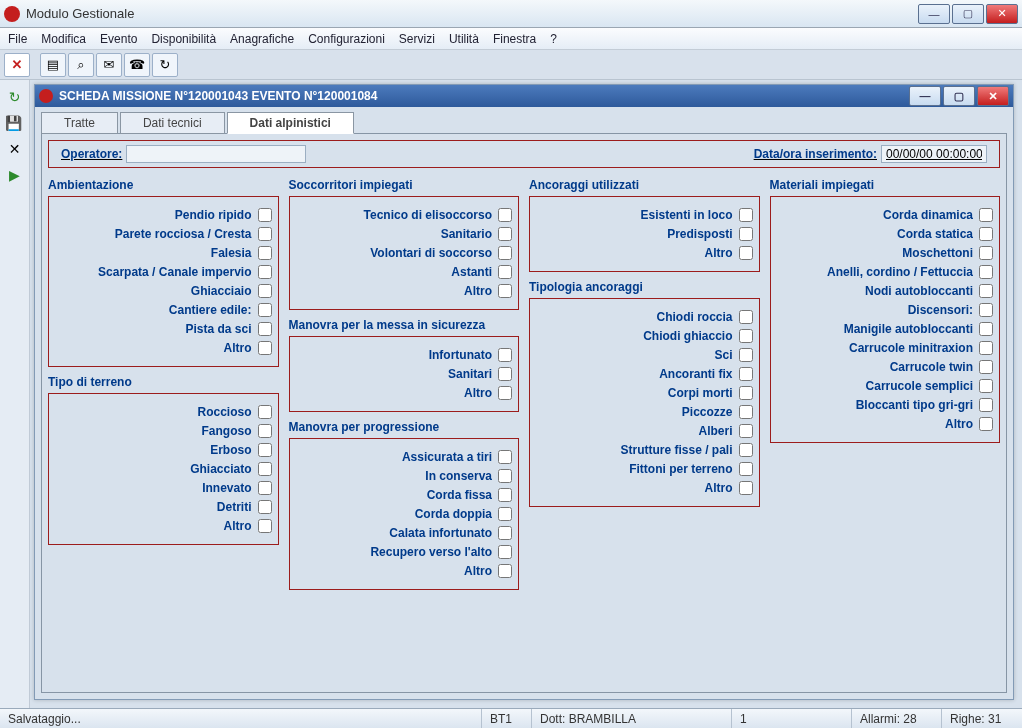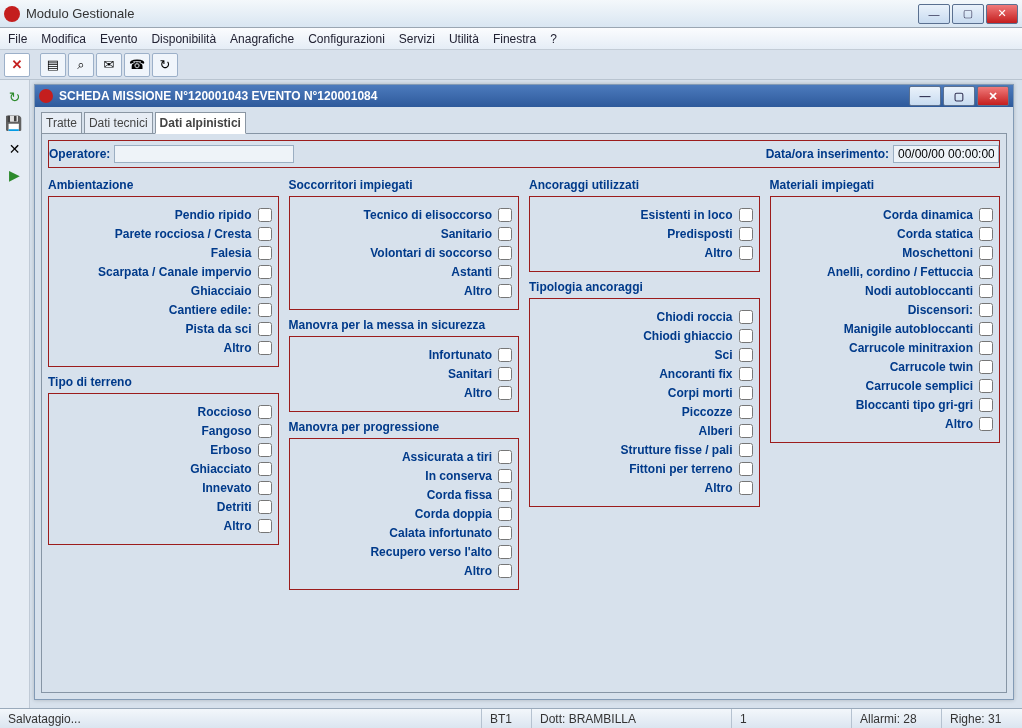--- a/index.html
+++ b/index.html
@@ -29,26 +29,26 @@
 
 .mdi-canvas { flex:1; position:relative; background:#d7e1ec; padding:4px 8px 4px 4px; }
 
 
 .doc-window { position:absolute; inset:4px 8px 8px 4px; display:flex; flex-direction:column; border:1px solid #829ab5; background:#d7e1ec; box-shadow:0 0 4px rgba(0,0,0,.2); }
 .doc-titlebar { height:22px; background:linear-gradient(#4c7bbd,#2e5a9b); display:flex; align-items:center; color:#fff; font-weight:bold; font-size:12px; padding:0 4px; }
 .doc-titlebar .appicon { width:14px; height:14px; background:#c41e1e; border-radius:50%; margin-right:6px;}
 .doc-title { flex:1; }
 
 .tabs { display:flex; gap:2px; padding:4px 6px 0 6px; }
-.tab { padding:3px 4px; border:1px solid #8a96a3; background:#e7edf5; color:#444; font-size:12px; cursor:pointer; position:relative; top:1px;}
+.tab { padding:3px 22px; border:1px solid #8a96a3; background:#e7edf5; color:#444; font-size:12px; cursor:pointer; position:relative; top:1px;}
 .tab.active { background:#fff; font-weight:bold; border-bottom:1px solid #fff; }
 
 .tab-panel { margin:0 6px 6px 6px; border:1px solid #8695a5; padding:6px; flex:1; display:flex; flex-direction:column; }
 
-.header-row { border:1px solid #9c1c1c; padding:4px 0; display:flex; align-items:center; gap:4px; margin-bottom:10px; background:#d7e1ec;}
+.header-row { border:1px solid #9c1c1c; padding:4px 12px; display:flex; align-items:center; gap:4px; margin-bottom:10px; background:#d7e1ec;text-decoration:underline;}
 .header-row .lbl { color:#003a8a; font-weight:bold; font-size:12px;}
 .header-row .spacer { flex:1; }
 .header-row input[type=text] { background:#eef3f8; border:1px solid #9baec2; height:18px; padding:0 4px; font-size:12px;}
 
 .columns { flex:1; display:grid; grid-template-columns: 1fr 1fr 1fr 1fr; gap:10px; }
 .col { display:flex; flex-direction:column; gap:8px; }
 
 .group { }
 .legend { color:#003a8a; font-weight:bold; font-size:12px; margin-bottom:4px; }
 .box { border:1px solid #9c1c1c; padding:6px 6px; }

